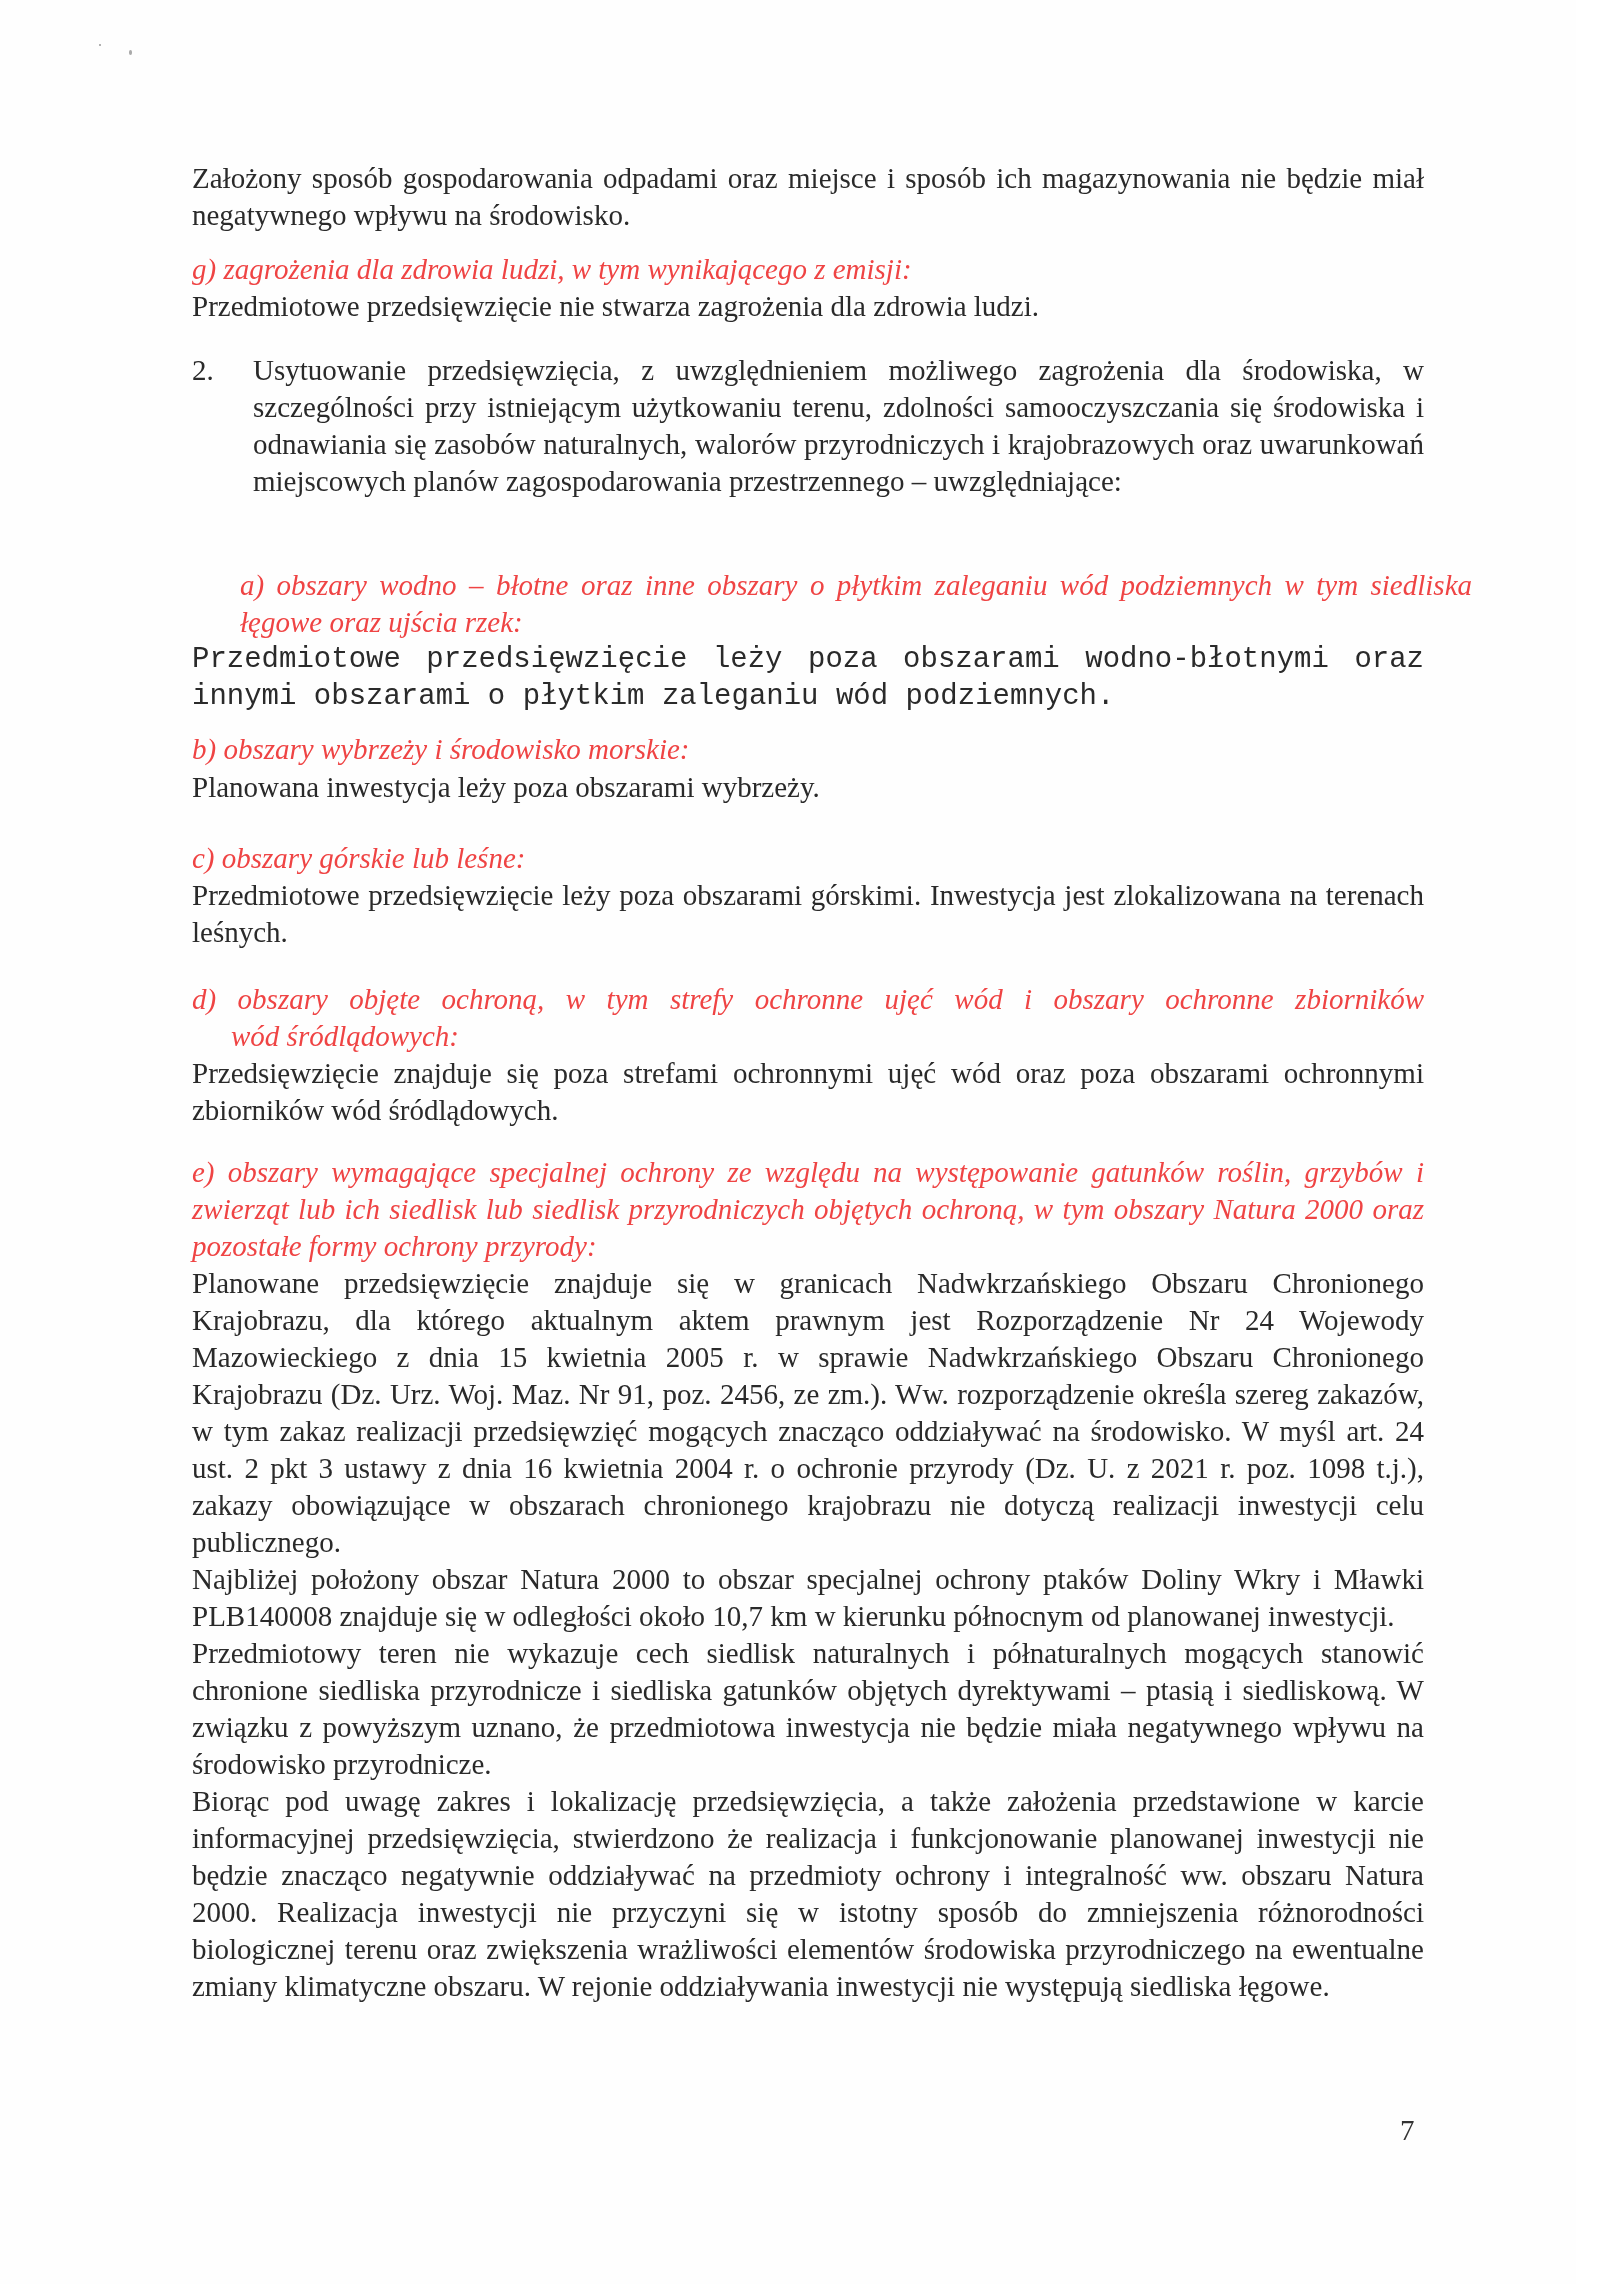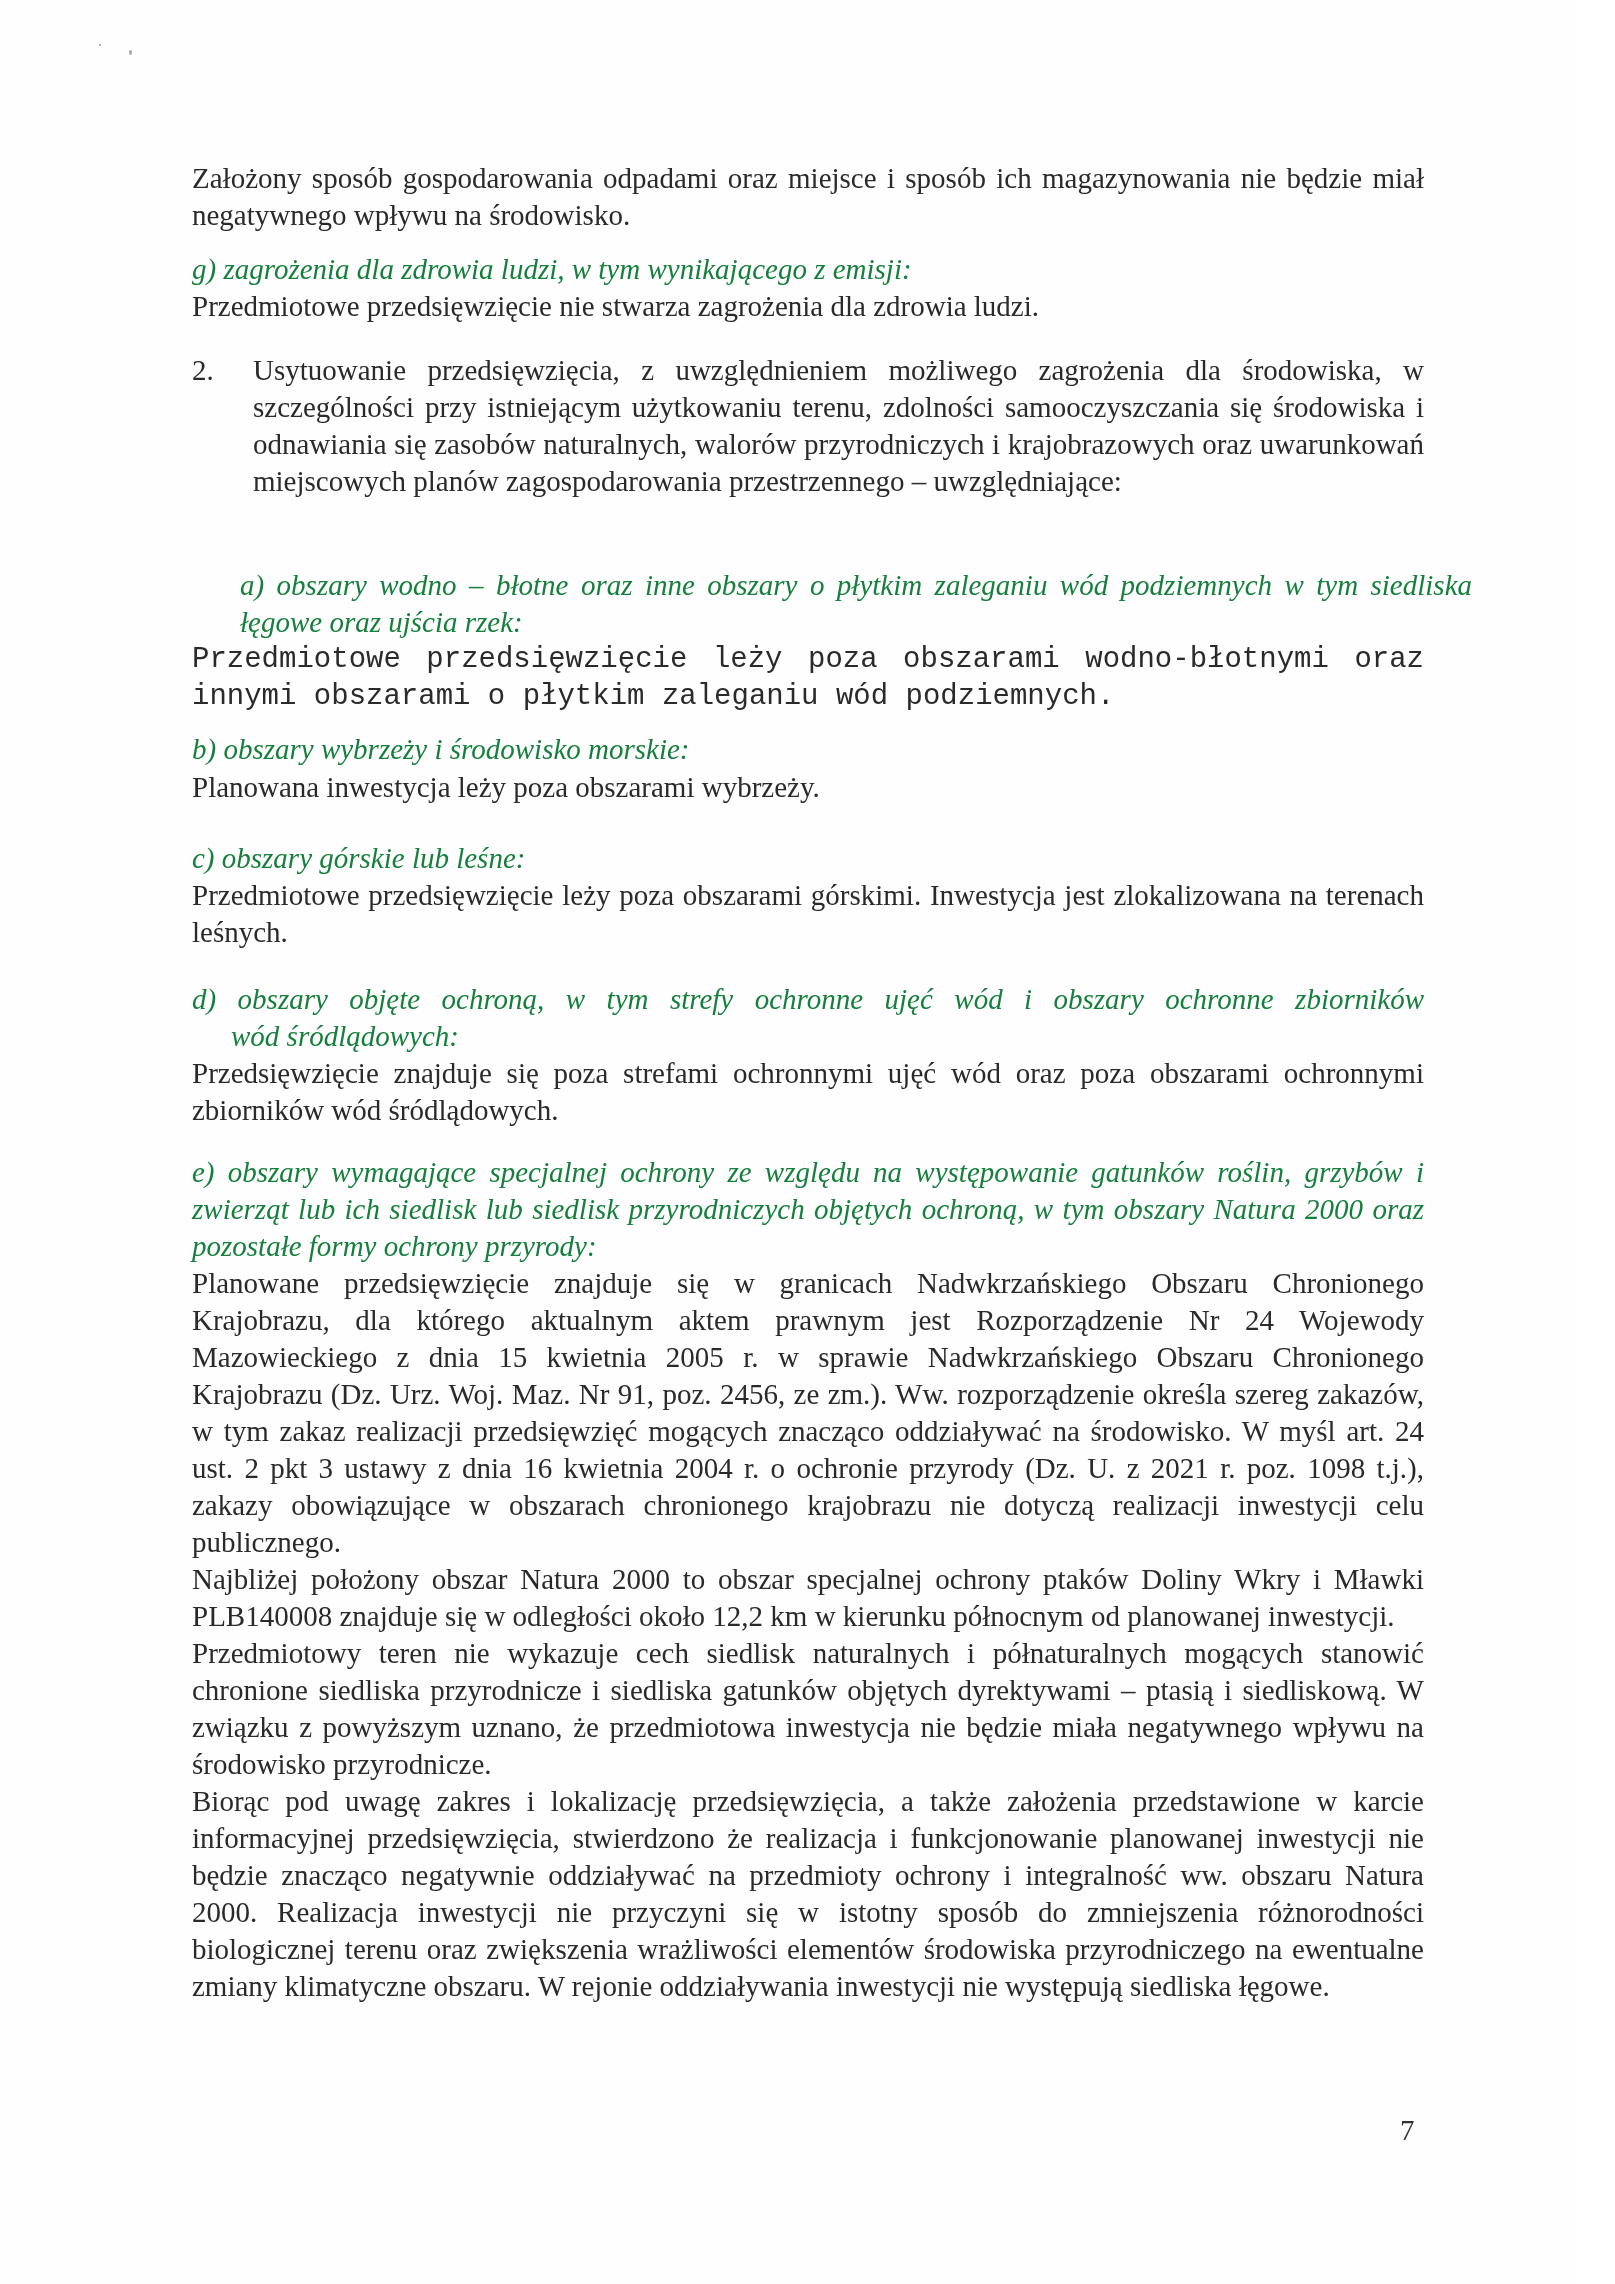--- a/index.html
+++ b/index.html
@@ -9,21 +9,21 @@
       position: absolute;
       left: 192px;
       width: 1232px;
       font-family: "Liberation Serif", "DejaVu Serif", serif;
       font-size: 29px;
       line-height: 37px;
       color: #2a2a2a;
     }
     .block { position: absolute; left: 0; width: 1232px; }
     .justify { text-align: justify; text-align-last: left; }
-    .it { font-style: italic; color: #15803d; }
+    .it { font-style: italic; color: #ef4444; }
     p { margin: 0; }
     .page-number {
       position: absolute;
       left: 1400px;
       top: 2114px;
       font-family: "Liberation Serif", "DejaVu Serif", serif;
       font-size: 29px;
       color: #333;
     }
     .speck { position: absolute; border-radius: 50%; background: #777; }
@@ -60,21 +60,21 @@
     <div class="block" style="top:981px;">
       <p class="it" style="text-align:justify;text-align-last:justify;">d) obszary objęte ochroną, w tym strefy ochronne ujęć wód i obszary ochronne zbiorników</p>
       <p class="it" style="padding-left:39px;">wód śródlądowych:</p>
     </div>
     <p class="block justify" style="top:1055px;">Przedsięwzięcie znajduje się poza strefami ochronnymi ujęć wód oraz poza obszarami ochronnymi zbiorników wód śródlądowych.</p>
 
     <p class="block it justify" style="top:1154px;">e) obszary wymagające specjalnej ochrony ze względu na występowanie gatunków roślin, grzybów i zwierząt lub ich siedlisk lub siedlisk przyrodniczych objętych ochroną, w tym obszary Natura 2000 oraz pozostałe formy ochrony przyrody:</p>
 
     <div class="block" style="top:1265px;">
       <p class="justify">Planowane przedsięwzięcie znajduje się w granicach Nadwkrzańskiego Obszaru Chronionego Krajobrazu, dla którego aktualnym aktem prawnym jest Rozporządzenie Nr 24 Wojewody Mazowieckiego z dnia 15 kwietnia 2005 r. w sprawie Nadwkrzańskiego Obszaru Chronionego Krajobrazu (Dz. Urz. Woj. Maz. Nr 91, poz. 2456, ze zm.). Ww. rozporządzenie określa szereg zakazów, w tym zakaz realizacji przedsięwzięć mogących znacząco oddziaływać na środowisko. W myśl art. 24 ust. 2 pkt 3 ustawy z dnia 16 kwietnia 2004 r. o ochronie przyrody (Dz. U. z 2021 r. poz. 1098 t.j.), zakazy obowiązujące w obszarach chronionego krajobrazu nie dotyczą realizacji inwestycji celu publicznego.</p>
-      <p class="justify">Najbliżej położony obszar Natura 2000 to obszar specjalnej ochrony ptaków Doliny Wkry i Mławki PLB140008 znajduje się w odległości około 12,2 km w kierunku północnym od planowanej inwestycji.</p>
+      <p class="justify">Najbliżej położony obszar Natura 2000 to obszar specjalnej ochrony ptaków Doliny Wkry i Mławki PLB140008 znajduje się w odległości około 10,7 km w kierunku północnym od planowanej inwestycji.</p>
       <p class="justify">Przedmiotowy teren nie wykazuje cech siedlisk naturalnych i półnaturalnych mogących stanowić chronione siedliska przyrodnicze i siedliska gatunków objętych dyrektywami – ptasią i siedliskową. W związku z powyższym uznano, że przedmiotowa inwestycja nie będzie miała negatywnego wpływu na środowisko przyrodnicze.</p>
       <p class="justify">Biorąc pod uwagę zakres i lokalizację przedsięwzięcia, a także założenia przedstawione w karcie informacyjnej przedsięwzięcia, stwierdzono że realizacja i funkcjonowanie planowanej inwestycji nie będzie znacząco negatywnie oddziaływać na przedmioty ochrony i integralność  ww. obszaru Natura 2000. Realizacja inwestycji nie przyczyni się w istotny sposób do zmniejszenia różnorodności biologicznej terenu oraz zwiększenia wrażliwości elementów środowiska przyrodniczego na ewentualne zmiany klimatyczne obszaru. W rejonie oddziaływania inwestycji nie występują siedliska łęgowe.</p>
     </div>
 
   </div>
 
   <div class="page-number">7</div>
 </div>
 
 

